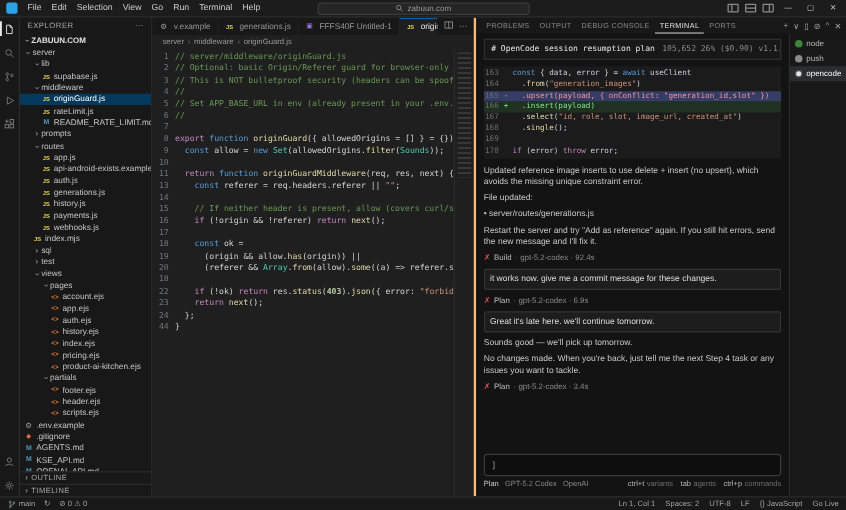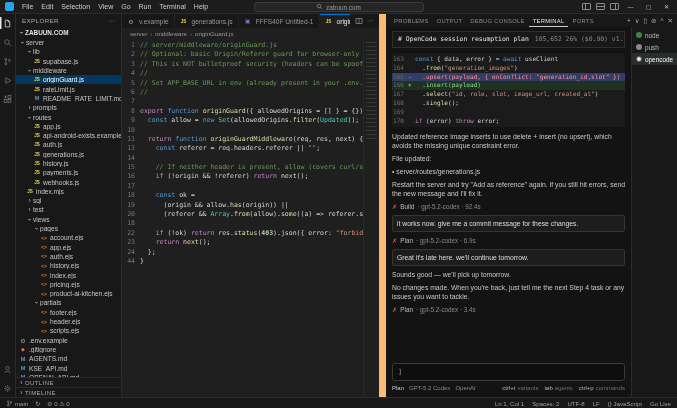--- a/index.html
+++ b/index.html
@@ -62,21 +62,21 @@
   .codewrap{flex:1;display:flex;min-height:0;}
   .code{flex:1;padding-top:2px;font-family:"DejaVu Sans Mono","Liberation Mono",monospace;font-size:6.5px;line-height:9.4px;overflow:hidden;min-width:0;}
   .cline{display:flex;height:9.4px;white-space:pre;}
   .lnum{width:18px;flex:0 0 auto;text-align:right;padding-right:5px;color:#6e7681;}
   .ltext{white-space:pre;overflow:hidden;color:#d4d4d4;}
   .cmt{color:#6a9955;text-align:center;} .str{color:#ce9178;} .kw-p{color:#c586c0;} .kw-b{color:#569cd6;}
   .fn{color:#dcdcaa;} .num{color:#b5cea8;font-weight:bold;} .type{color:#4ec9b0;}
   .minimap{width:16px;flex:0 0 auto;border-left:1px solid #2a2a2a;background-image:repeating-linear-gradient(to bottom,#383838 0px,#383838 1.5px,transparent 1.5px,transparent 4px);background-size:11px 100px;background-repeat:no-repeat;background-position:2px 3px;}
 
   
-  .panel{width:298px;flex:0 0 auto;background:#131313;border-left:7px solid #fdba74;display:flex;flex-direction:column;min-height:0;}
+  .panel{width:298px;flex:0 0 auto;background:#131313;border-left:2px solid #fdba74;display:flex;flex-direction:column;min-height:0;}
   .panel-head{height:13px;background:#181818;display:flex;align-items:center;padding:0 4px;flex:0 0 auto;}
   .ptabs{display:flex;height:100%;}
   .ptab{display:flex;align-items:center;padding:0 4px;font-size:5.8px;letter-spacing:.3px;color:#8a8a8a;white-space:nowrap;}
   .ptab.active{color:#e0e0e0;box-shadow:inset 0 -1px 0 #cccccc;}
   .picons{margin-left:auto;display:flex;gap:4px;color:#a8a8a8;font-size:6.5px;}
   .panel-body{flex:1;display:flex;min-height:0;}
 
   .oc{flex:1;display:flex;flex-direction:column;min-width:0;padding:4px 6px;font-size:6.8px;line-height:9px;overflow:hidden;background:#131313;}
   .oc-head{flex:0 0 auto;display:flex;justify-content:space-between;align-items:center;border:1px solid #2e2e2e;background:#181818;padding:3px 5px;font-family:"DejaVu Sans Mono",monospace;font-size:6.4px;color:#e8e8e8;white-space:nowrap;overflow:hidden;}
   .oc-stats{color:#8a8a8a;margin-left:6px;}
@@ -415,21 +415,21 @@
       <div class="codewrap">
         <div class="code" id="code">
             <div class="cline"><span class="lnum">1</span><span class="ltext"><span class="cmt">// server/middleware/originGuard.js</span></span></div>
             <div class="cline"><span class="lnum">2</span><span class="ltext"><span class="cmt">// Optional: basic Origin/Referer guard for browser-only endpoint</span></span></div>
             <div class="cline"><span class="lnum">3</span><span class="ltext"><span class="cmt">// This is NOT bulletproof security (headers can be spoofed), bu</span></span></div>
             <div class="cline"><span class="lnum">4</span><span class="ltext"><span class="cmt">//</span></span></div>
             <div class="cline"><span class="lnum">5</span><span class="ltext"><span class="cmt">// Set APP_BASE_URL in env (already present in your .env.example</span></span></div>
             <div class="cline"><span class="lnum">6</span><span class="ltext"><span class="cmt">//</span></span></div>
             <div class="cline"><span class="lnum">7</span><span class="ltext">&nbsp;</span></div>
             <div class="cline"><span class="lnum">8</span><span class="ltext"><span class="kw-p">export</span> <span class="kw-b">function</span> <span class="fn">originGuard</span>({ allowedOrigins = [] } = {}) {</span></div>
-            <div class="cline"><span class="lnum">9</span><span class="ltext">  <span class="kw-b">const</span> allow = <span class="kw-b">new</span> <span class="type">Set</span>(allowedOrigins.<span class="fn">filter</span>(<span class="type">Updated</span>));</span></div>
+            <div class="cline"><span class="lnum">9</span><span class="ltext">  <span class="kw-b">const</span> allow = <span class="kw-b">new</span> <span class="type">Set</span>(allowedOrigins.<span class="fn">filter</span>(<span class="type">Sounds</span>));</span></div>
             <div class="cline"><span class="lnum">10</span><span class="ltext">&nbsp;</span></div>
             <div class="cline"><span class="lnum">11</span><span class="ltext">  <span class="kw-p">return</span> <span class="kw-b">function</span> <span class="fn">originGuardMiddleware</span>(req, res, next) {</span></div>
             <div class="cline"><span class="lnum">13</span><span class="ltext">    <span class="kw-b">const</span> referer = req.headers.referer || <span class="str">""</span>;</span></div>
             <div class="cline"><span class="lnum">14</span><span class="ltext">&nbsp;</span></div>
             <div class="cline"><span class="lnum">15</span><span class="ltext"><span class="cmt">    // If neither header is present, allow (covers curl/server-</span></span></div>
             <div class="cline"><span class="lnum">16</span><span class="ltext">    <span class="kw-p">if</span> (!origin &amp;&amp; !referer) <span class="kw-p">return</span> <span class="fn">next</span>();</span></div>
             <div class="cline"><span class="lnum">17</span><span class="ltext">&nbsp;</span></div>
             <div class="cline"><span class="lnum">18</span><span class="ltext">    <span class="kw-b">const</span> ok =</span></div>
             <div class="cline"><span class="lnum">19</span><span class="ltext">      (origin &amp;&amp; allow.<span class="fn">has</span>(origin)) ||</span></div>
             <div class="cline"><span class="lnum">20</span><span class="ltext">      (referer &amp;&amp; <span class="type">Array</span>.<span class="fn">from</span>(allow).<span class="fn">some</span>((a) =&gt; referer.startsWi</span></div>

